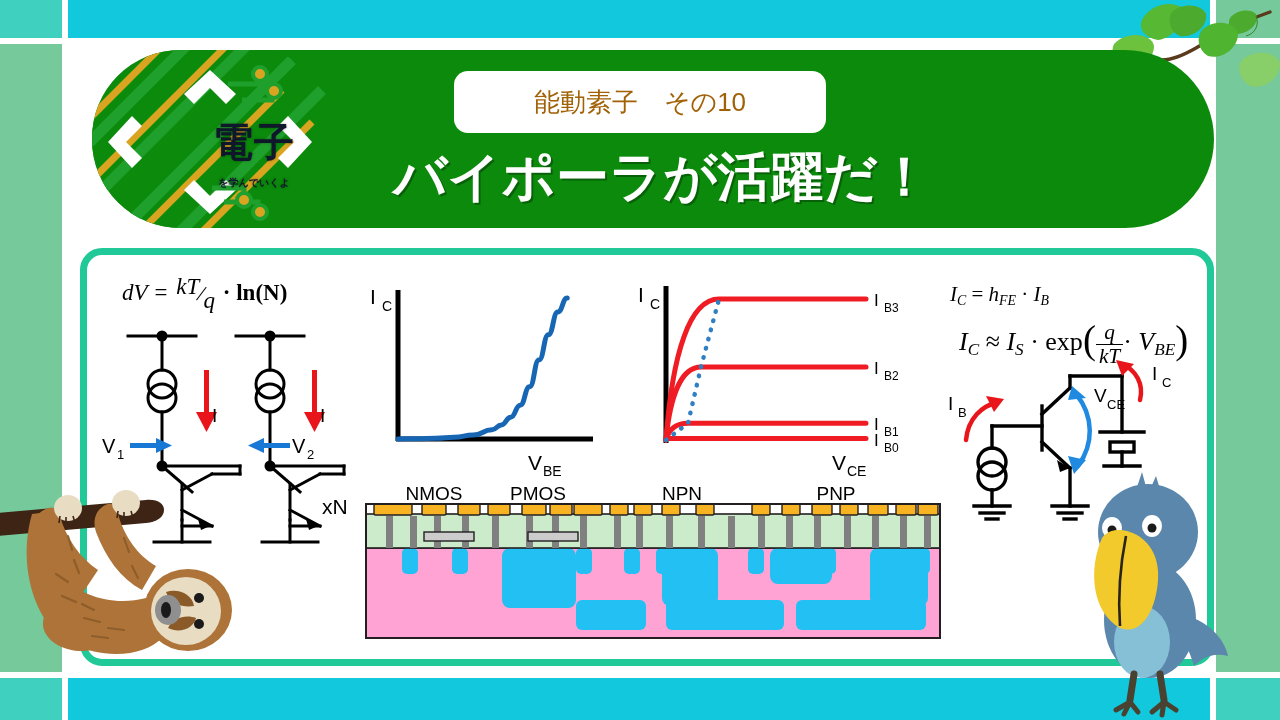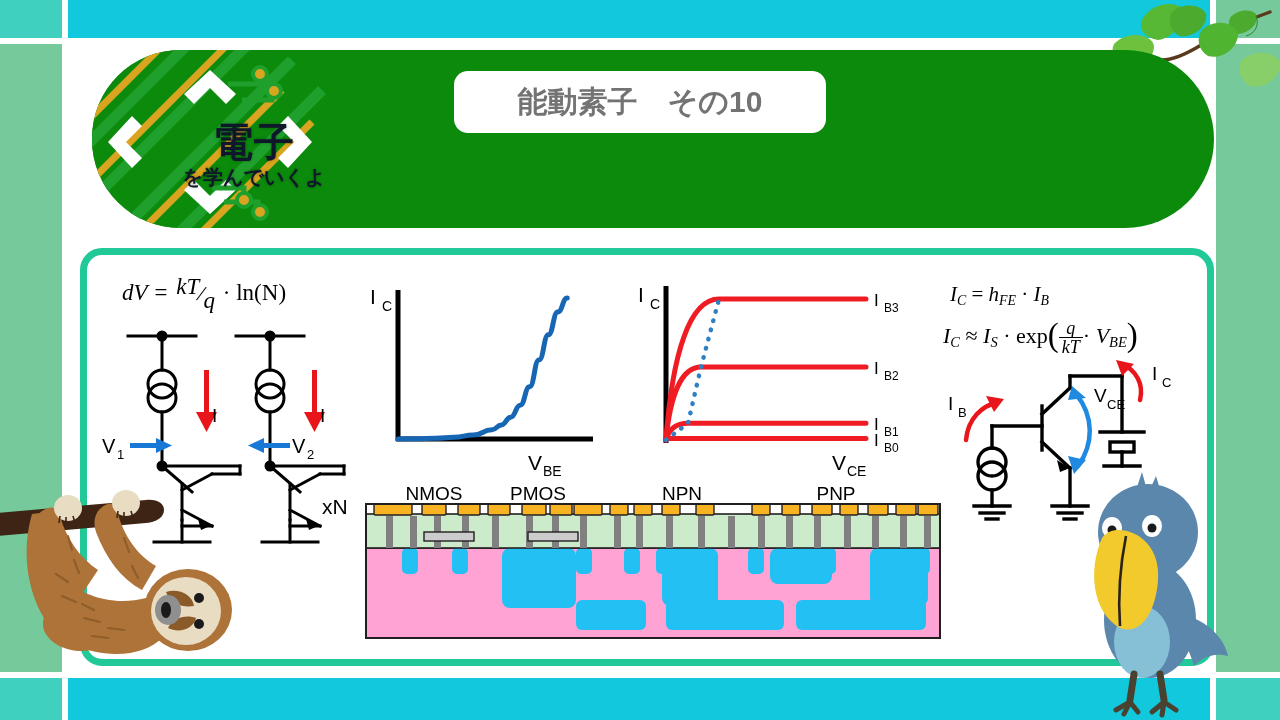--- a/index.html
+++ b/index.html
@@ -29,28 +29,28 @@
   }
   #logo-badge { position:absolute; left:0px; top:0px; width:250px; height:178px; }
   #logo-text-block {
     position:absolute; left:82px; top:72px; width:160px; text-align:center;
     color:#0f172a; font-weight:bold; line-height:1.0;
     text-shadow:0 0 3px rgba(0,0,0,.35);
     pointer-events:none;
   }
   #logo-l1 { font-size:40px; letter-spacing:1px; }
   #logo-l2 { font-size:40px; letter-spacing:1px; margin-top:2px; }
-  #logo-l3 { font-size:20px; margin-top:5px; letter-spacing:0px; }
+  #logo-l3 { font-size:10px; margin-top:16px; letter-spacing:0px; }
 
   #subtitle-pill {
     position:absolute; left:362px; top:21px; width:372px; height:62px;
     background:#ffffff; border-radius:14px;
     display:flex; align-items:center; justify-content:center;
   }
-  #subtitle-text { font-size:30px; font-weight:bold; color:#737373; white-space:pre; }
+  #subtitle-text { font-size:26px; font-weight:normal; color:#a16207; white-space:pre; }
   #main-title {
     position:absolute; left:190px; top:88px; width:760px; height:80px;
     display:flex; align-items:center; justify-content:center;
     font-size:53px; font-weight:bold; color:#ffffff;
     text-shadow:2px 2px 0 rgba(0,0,0,.30);
     white-space:pre;
   }
 
   
   #content-frame {
@@ -69,21 +69,21 @@
   #formula-dv { position:absolute; left:22px; top:8px; font-size:23px; }
   .frac { display:inline-block; vertical-align:middle; position:relative; top:-1px; }
 
   
   #panel-graph1 { left:368px; top:278px; width:240px; height:200px; }
   #panel-graph2 { left:634px; top:278px; width:280px; height:200px; }
 
   
   #panel-right { left:940px; top:278px; width:260px; height:250px;text-decoration:underline; }
   #formula-ic1 { position:absolute; left:10px; top:4px; font-size:21px; }
-  #formula-ic2 { position:absolute; left:3px; top:36px; font-size:22px; }
+  #formula-ic2 { position:absolute; left:19px; top:36px; font-size:26px; }
 
   
   #panel-xsec { left:366px; top:492px; width:574px; height:152px; }
 
   
   #sloth { position:absolute; left:-4px; top:478px; width:250px; height:205px; }
   #bird  { position:absolute; left:1076px; top:470px; width:160px; height:250px; }
 
   svg { display:block; overflow:visible; }
 </style>
@@ -158,32 +158,33 @@
   </svg>
   <div id="logo-text-block">
     <div id="logo-l1">電子</div>
     <div id="logo-l3">を学んでいくよ</div>
   </div>
 
   <div id="subtitle-pill">
     <span id="subtitle-text">能動素子　その10</span>
   </div>
 
+  <div id="main-title">バイポーラが活躍だ！</div>
 </div>
 
 <div id="content-frame"></div>
 
 <div class="panel" id="panel-left">
   <div id="formula-dv" class="mathline">
     <span>dV</span>
     <span>=</span>
     <span class="frac">
       <span style="position:relative;top:-7px;left:2px;">kT</span><span style="display:inline-block;transform:rotate(18deg);padding:0 1px;font-style:normal;">/</span><span style="position:relative;top:7px;left:-2px;">q</span>
     </span>
-    <span style="font-style:normal;">· ln(N)</span>
+    <span style="font-style:normal;font-weight:bold;">· ln(N)</span>
   </div>
 
   <svg width="250" height="230" viewBox="0 0 250 230" style="position:absolute;left:0;top:42px;">
     <g stroke="#000" stroke-width="3" fill="none" stroke-linecap="square">
 
       <line x1="28" y1="22" x2="96" y2="22"></line>
       <line x1="62" y1="22" x2="62" y2="56"></line>
       <circle cx="62" cy="22" r="4" fill="#000"></circle>
       <circle cx="62" cy="70" r="14"></circle>
       <circle cx="62" cy="84" r="14"></circle>

